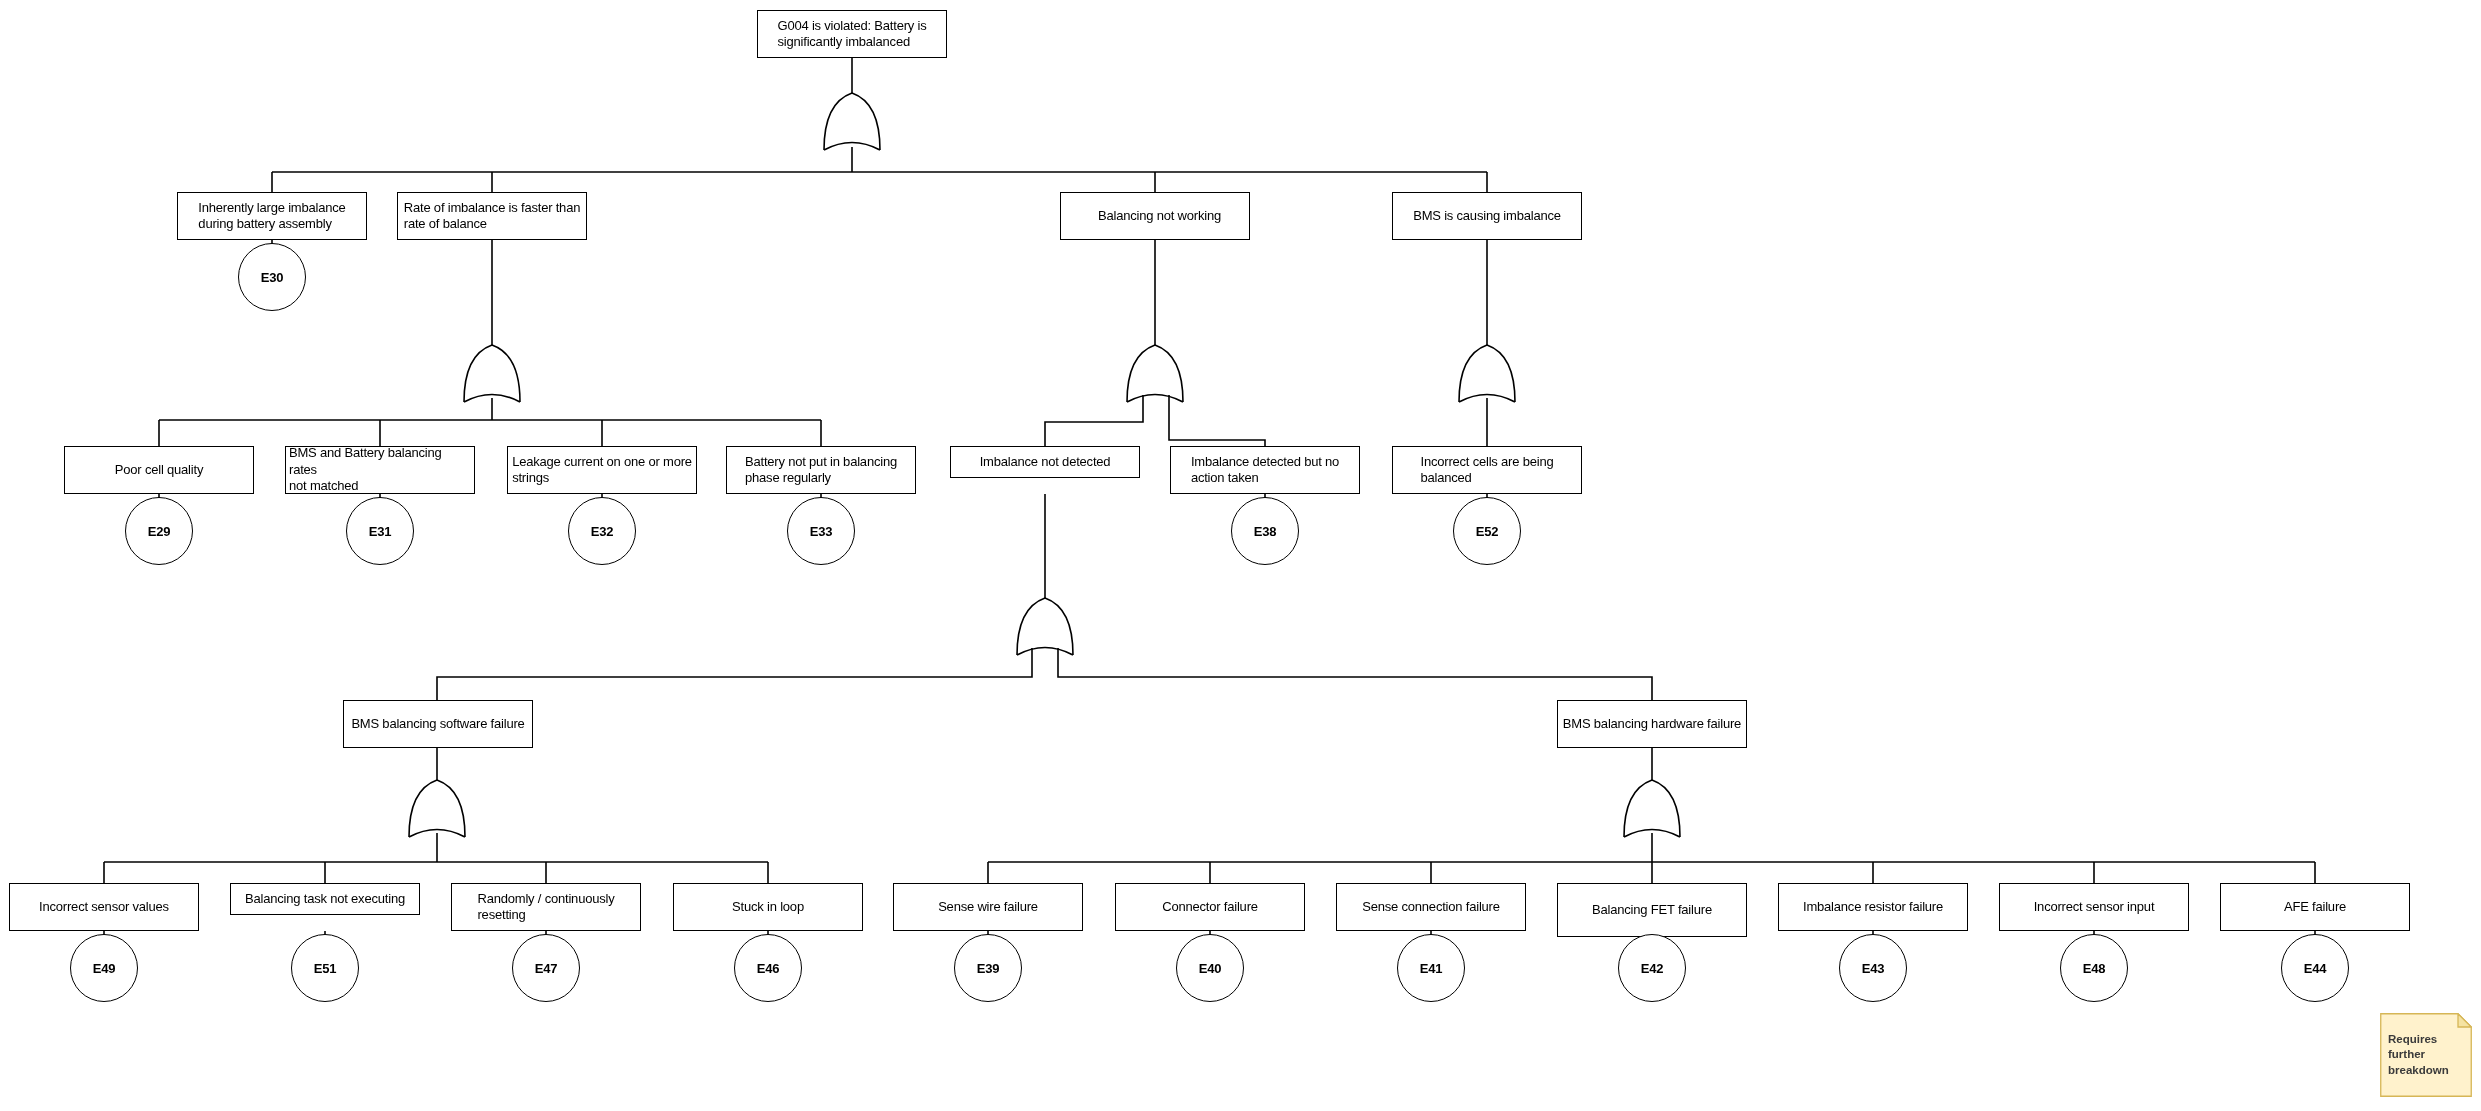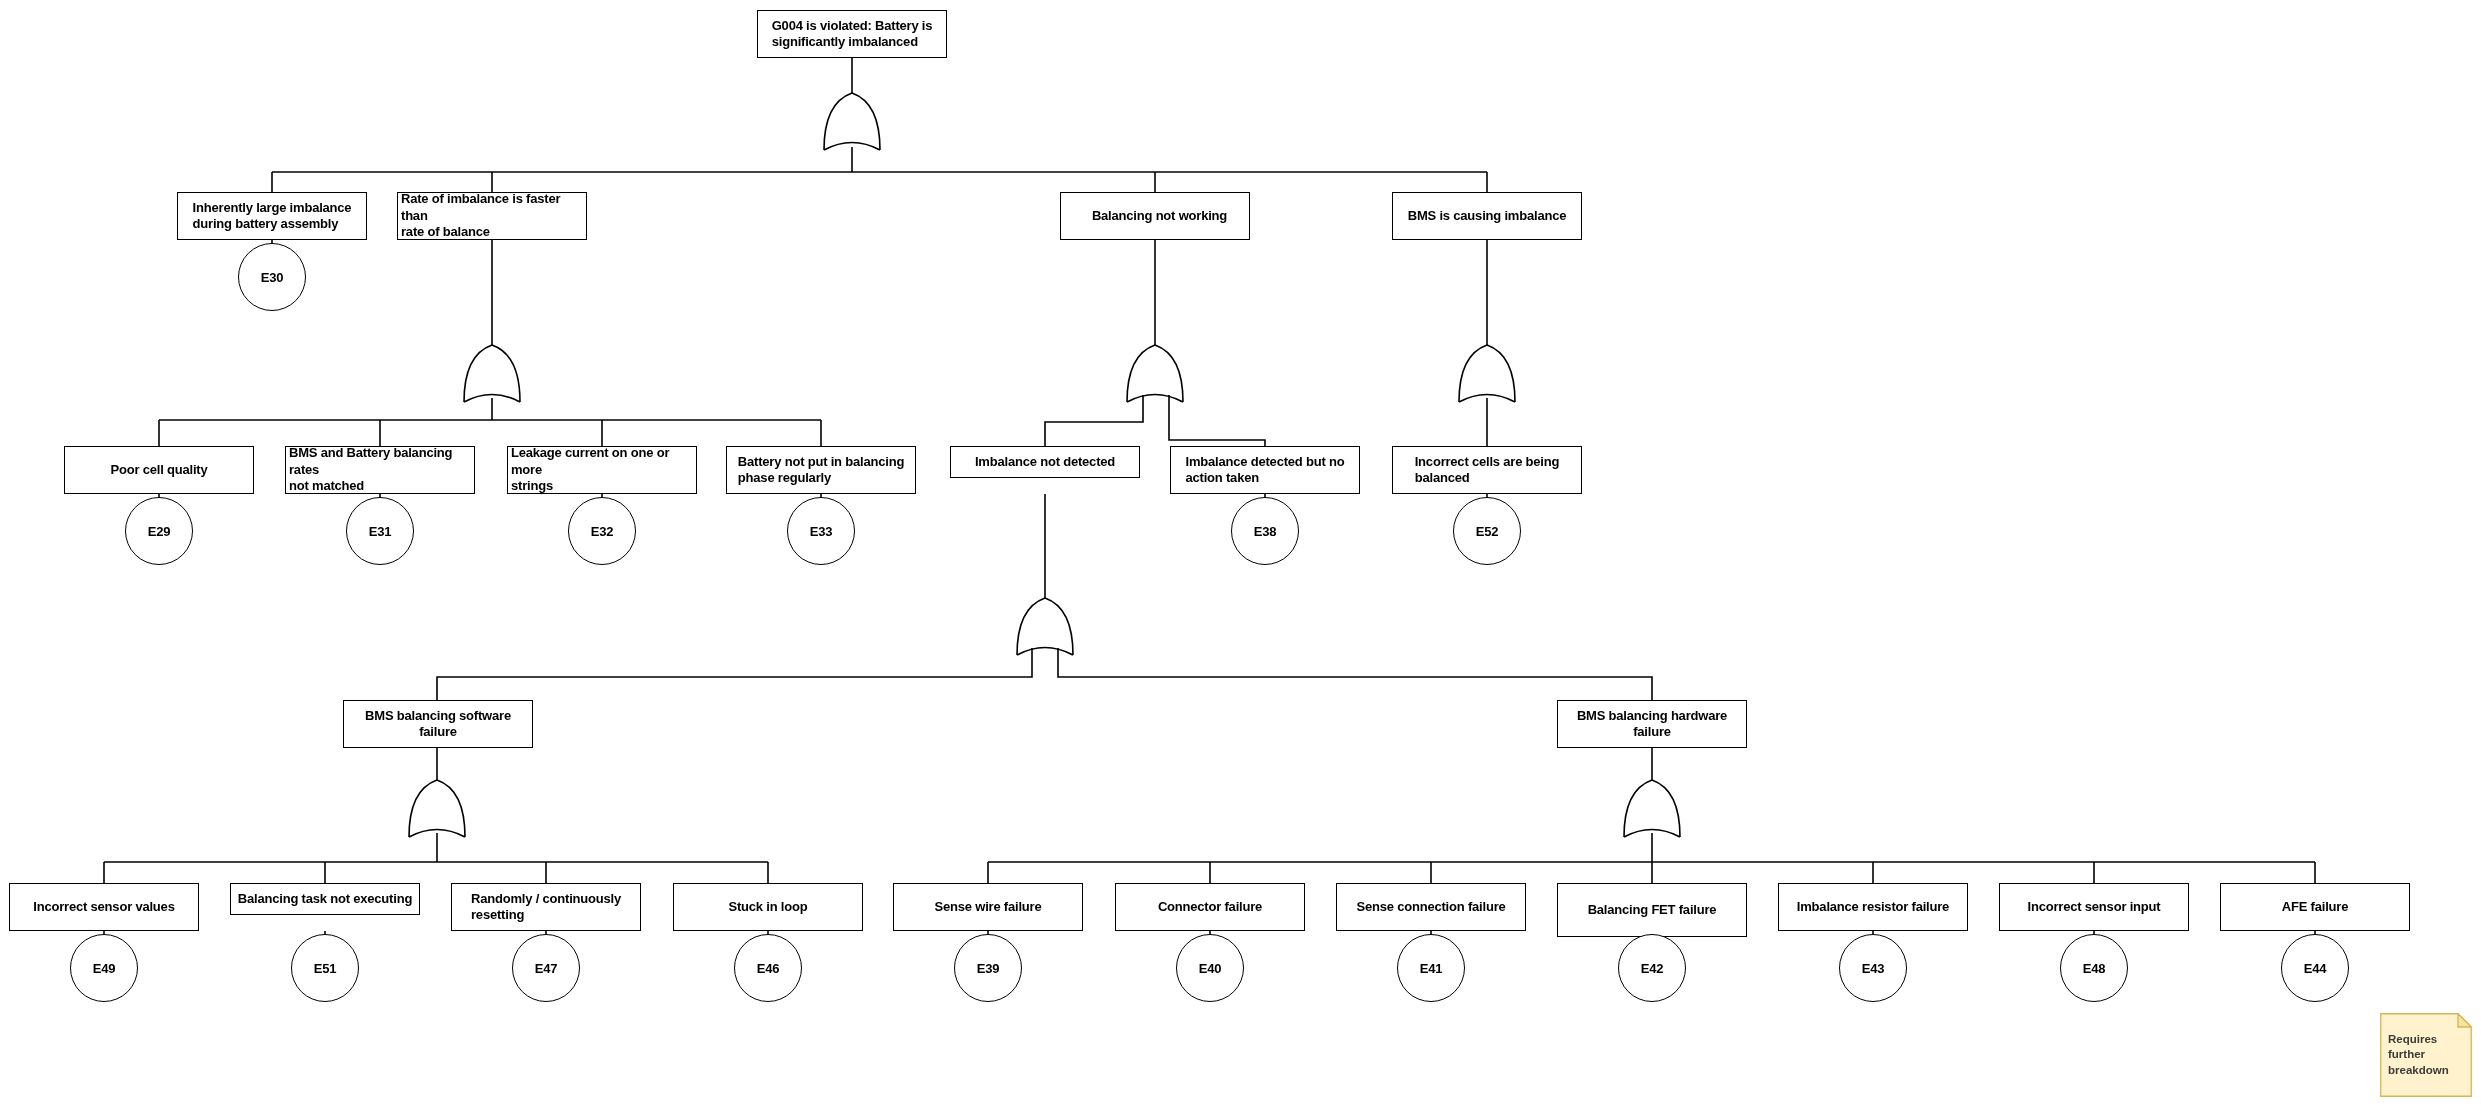--- a/index.html
+++ b/index.html
@@ -22,21 +22,21 @@
     align-items: center;
     justify-content: center;
     padding: 0 3px;
   }
   .node-label {
     display: inline-block;
     text-align: left;
     white-space: pre-line;
     font-size: 13px;
     line-height: 16.5px;
-    font-weight: bold;
+    font-weight: normal;
     letter-spacing: -0.2px;
     color: #000000;
   }
   .node-label.single { text-align: center; }
 
   .event-circle {
     position: absolute;
     box-sizing: border-box;
     width: 68px;
     height: 68px;

